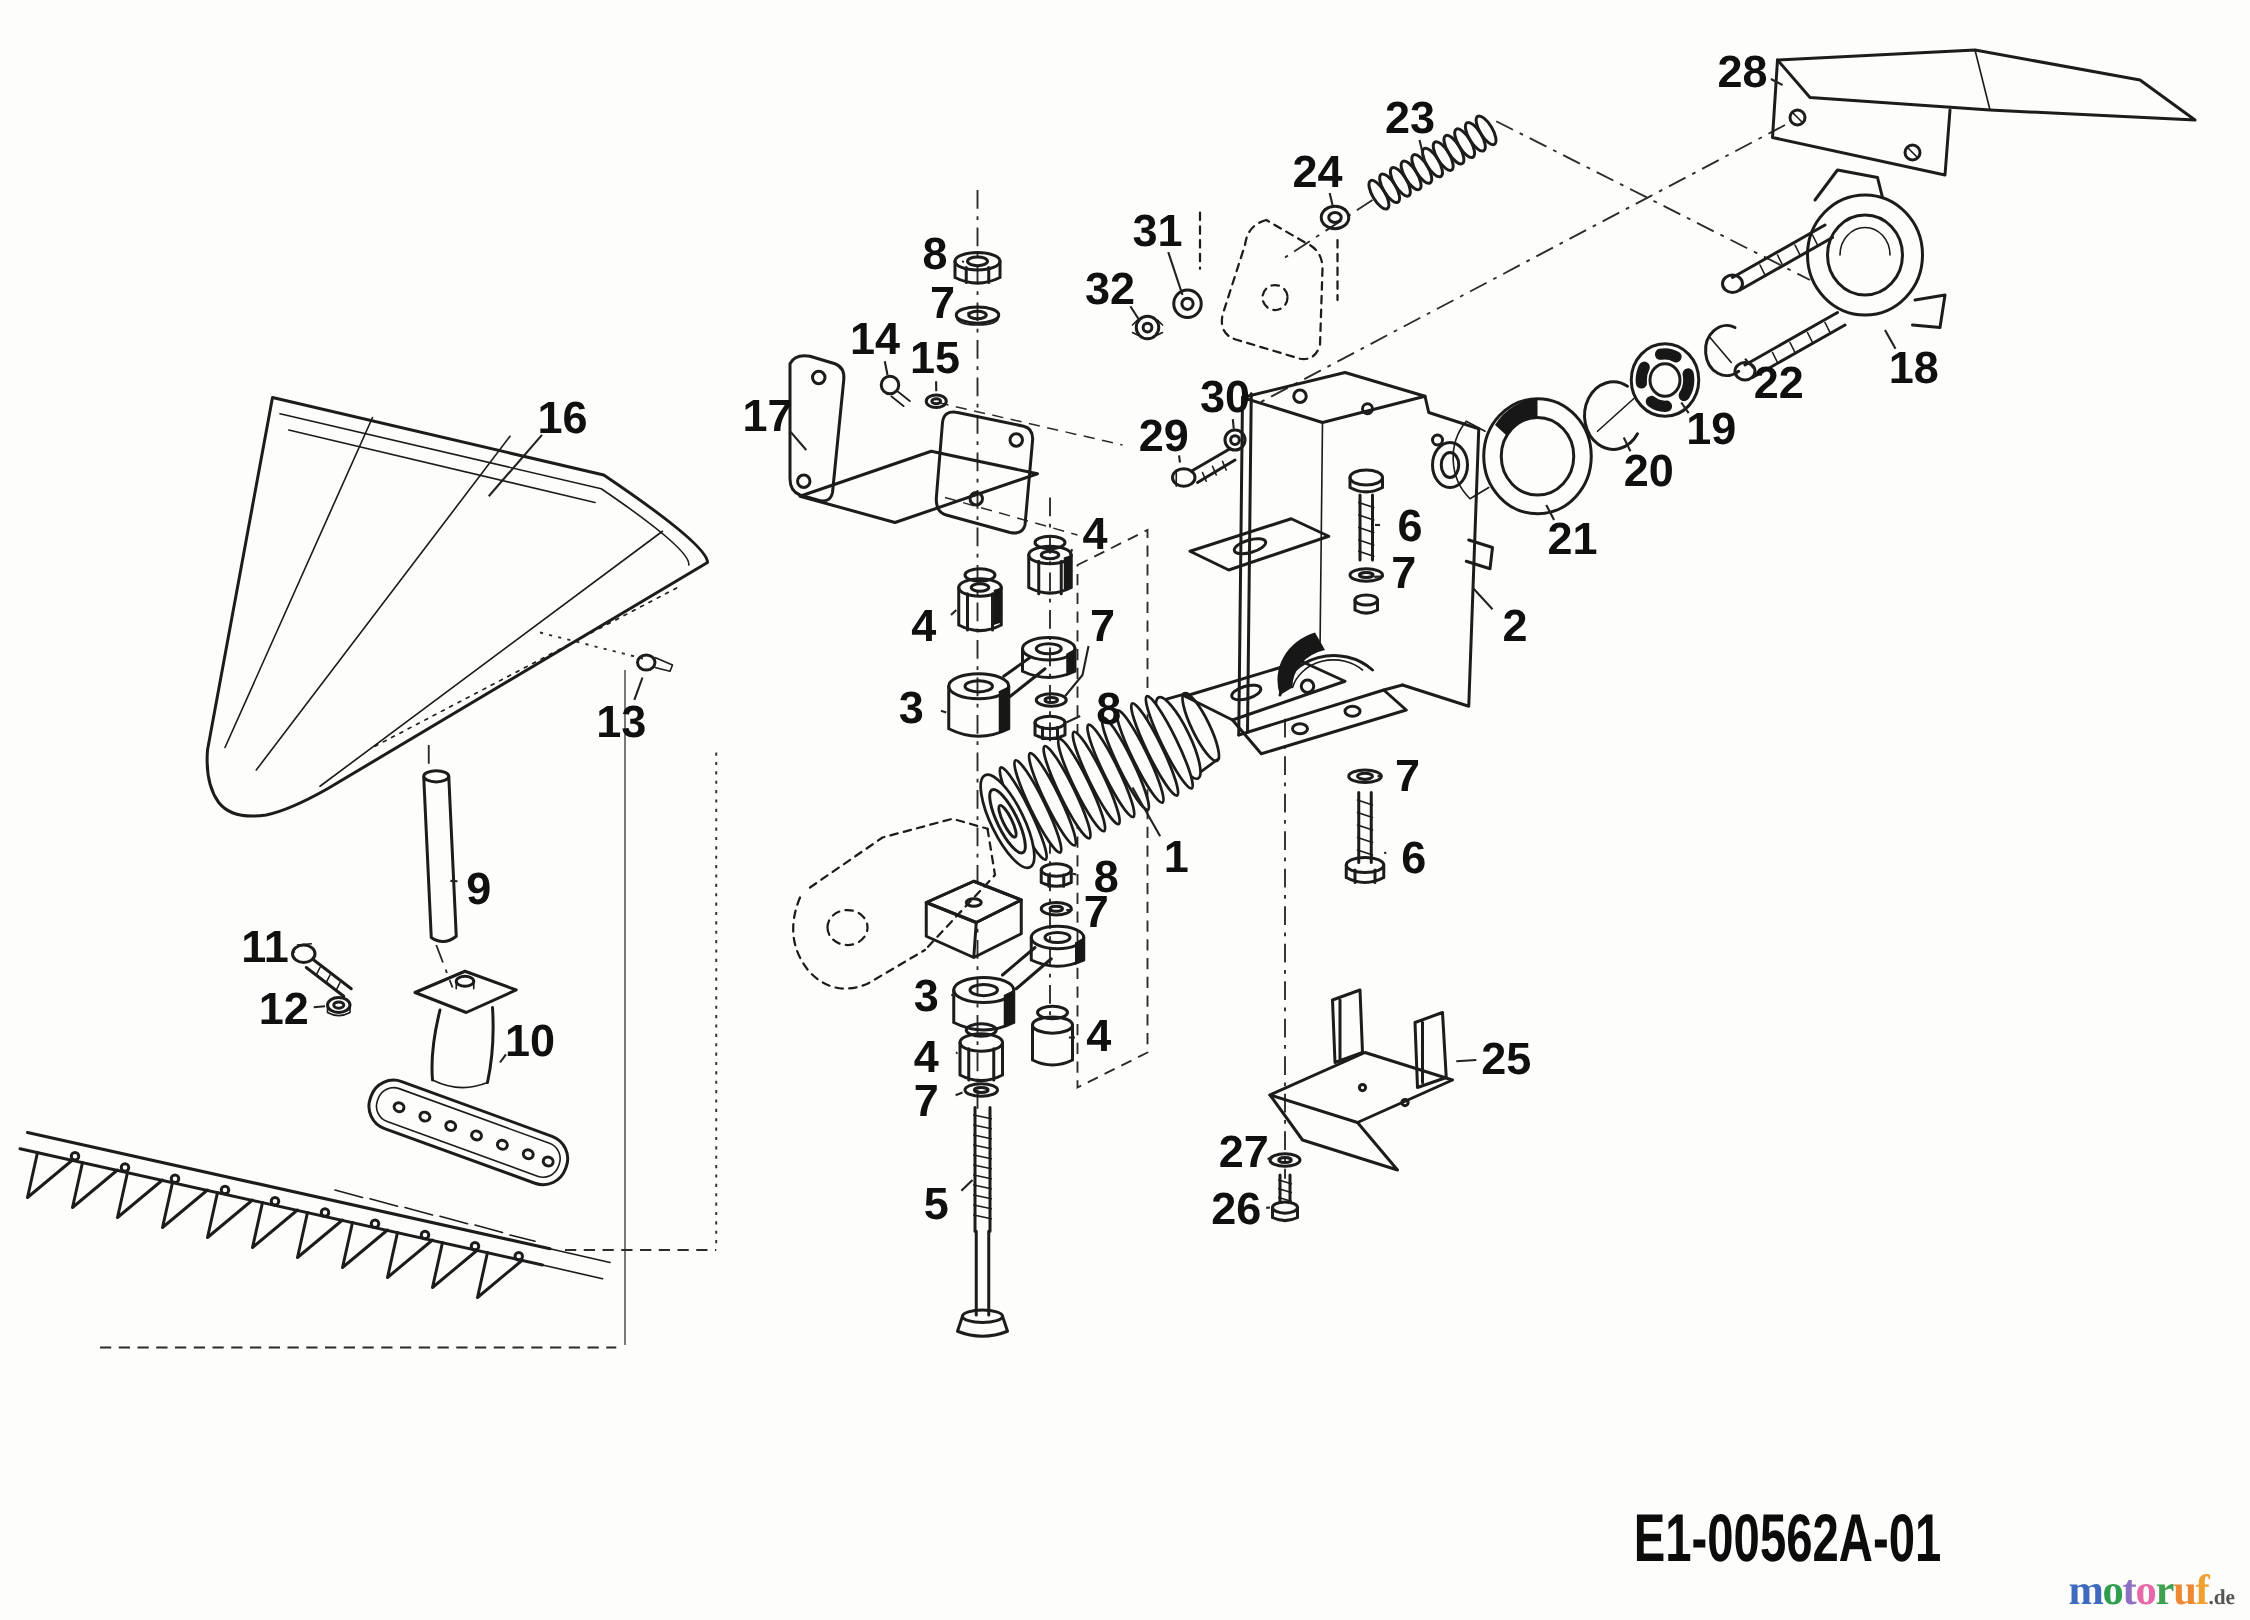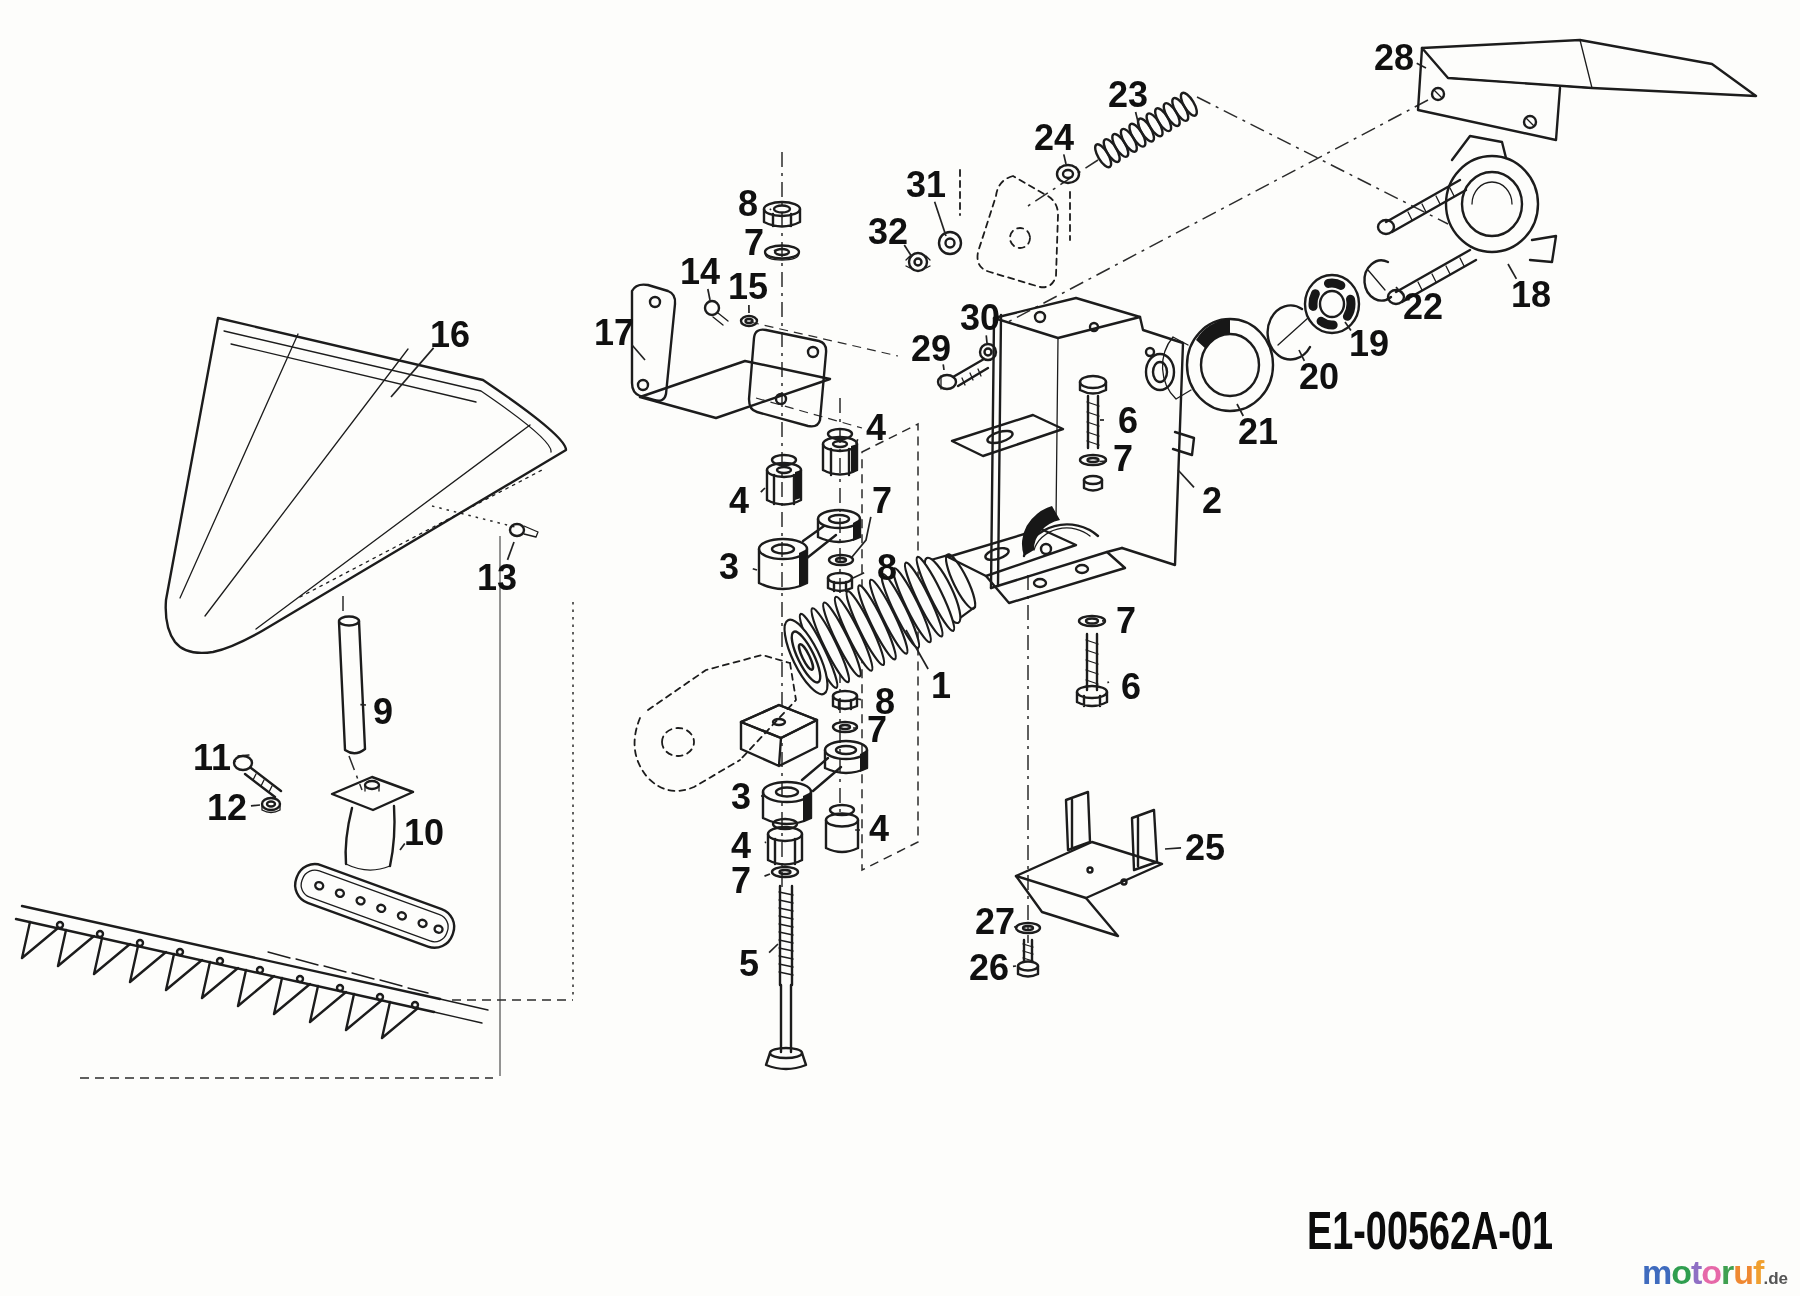--- a/index.html
+++ b/index.html
@@ -12,21 +12,21 @@
   .fillk{fill:#171717;stroke:none;}
   .bgfill{fill:#fdfdfb;}
   .cl{stroke:#2b2b2b;stroke-width:1.5;fill:none;}
   .dash{stroke-dasharray:9 6;}
   .dashdot{stroke-dasharray:15 6 3 6;}
   .dotted{stroke-dasharray:2.5 5;}
   .leader{stroke:#222;stroke-width:1.7;fill:none;}
   .callout{font:bold 36px "Liberation Sans",sans-serif;fill:#101010;text-anchor:middle;dominant-baseline:central;}
   .drawno{font:bold 54px "Liberation Sans",sans-serif;fill:#0c0c0c;}
   
-  .watermark{position:absolute;right:12px;bottom:4px;font-family:Liberation Sans, sans-serif;
+  .watermark{position:absolute;right:12px;bottom:4px;font-family:Liberation Serif, serif;
              font-weight:bold;font-size:34px;letter-spacing:-1px;white-space:nowrap;}
   .watermark .de{font-size:17px;color:#555;letter-spacing:0;font-weight:bold;}
 </style>
 </head>
 <body>
 
 <div class="page">
 <svg width="1800" height="1296" viewBox="0 0 1800 1296">
 
   <g class="cl">

